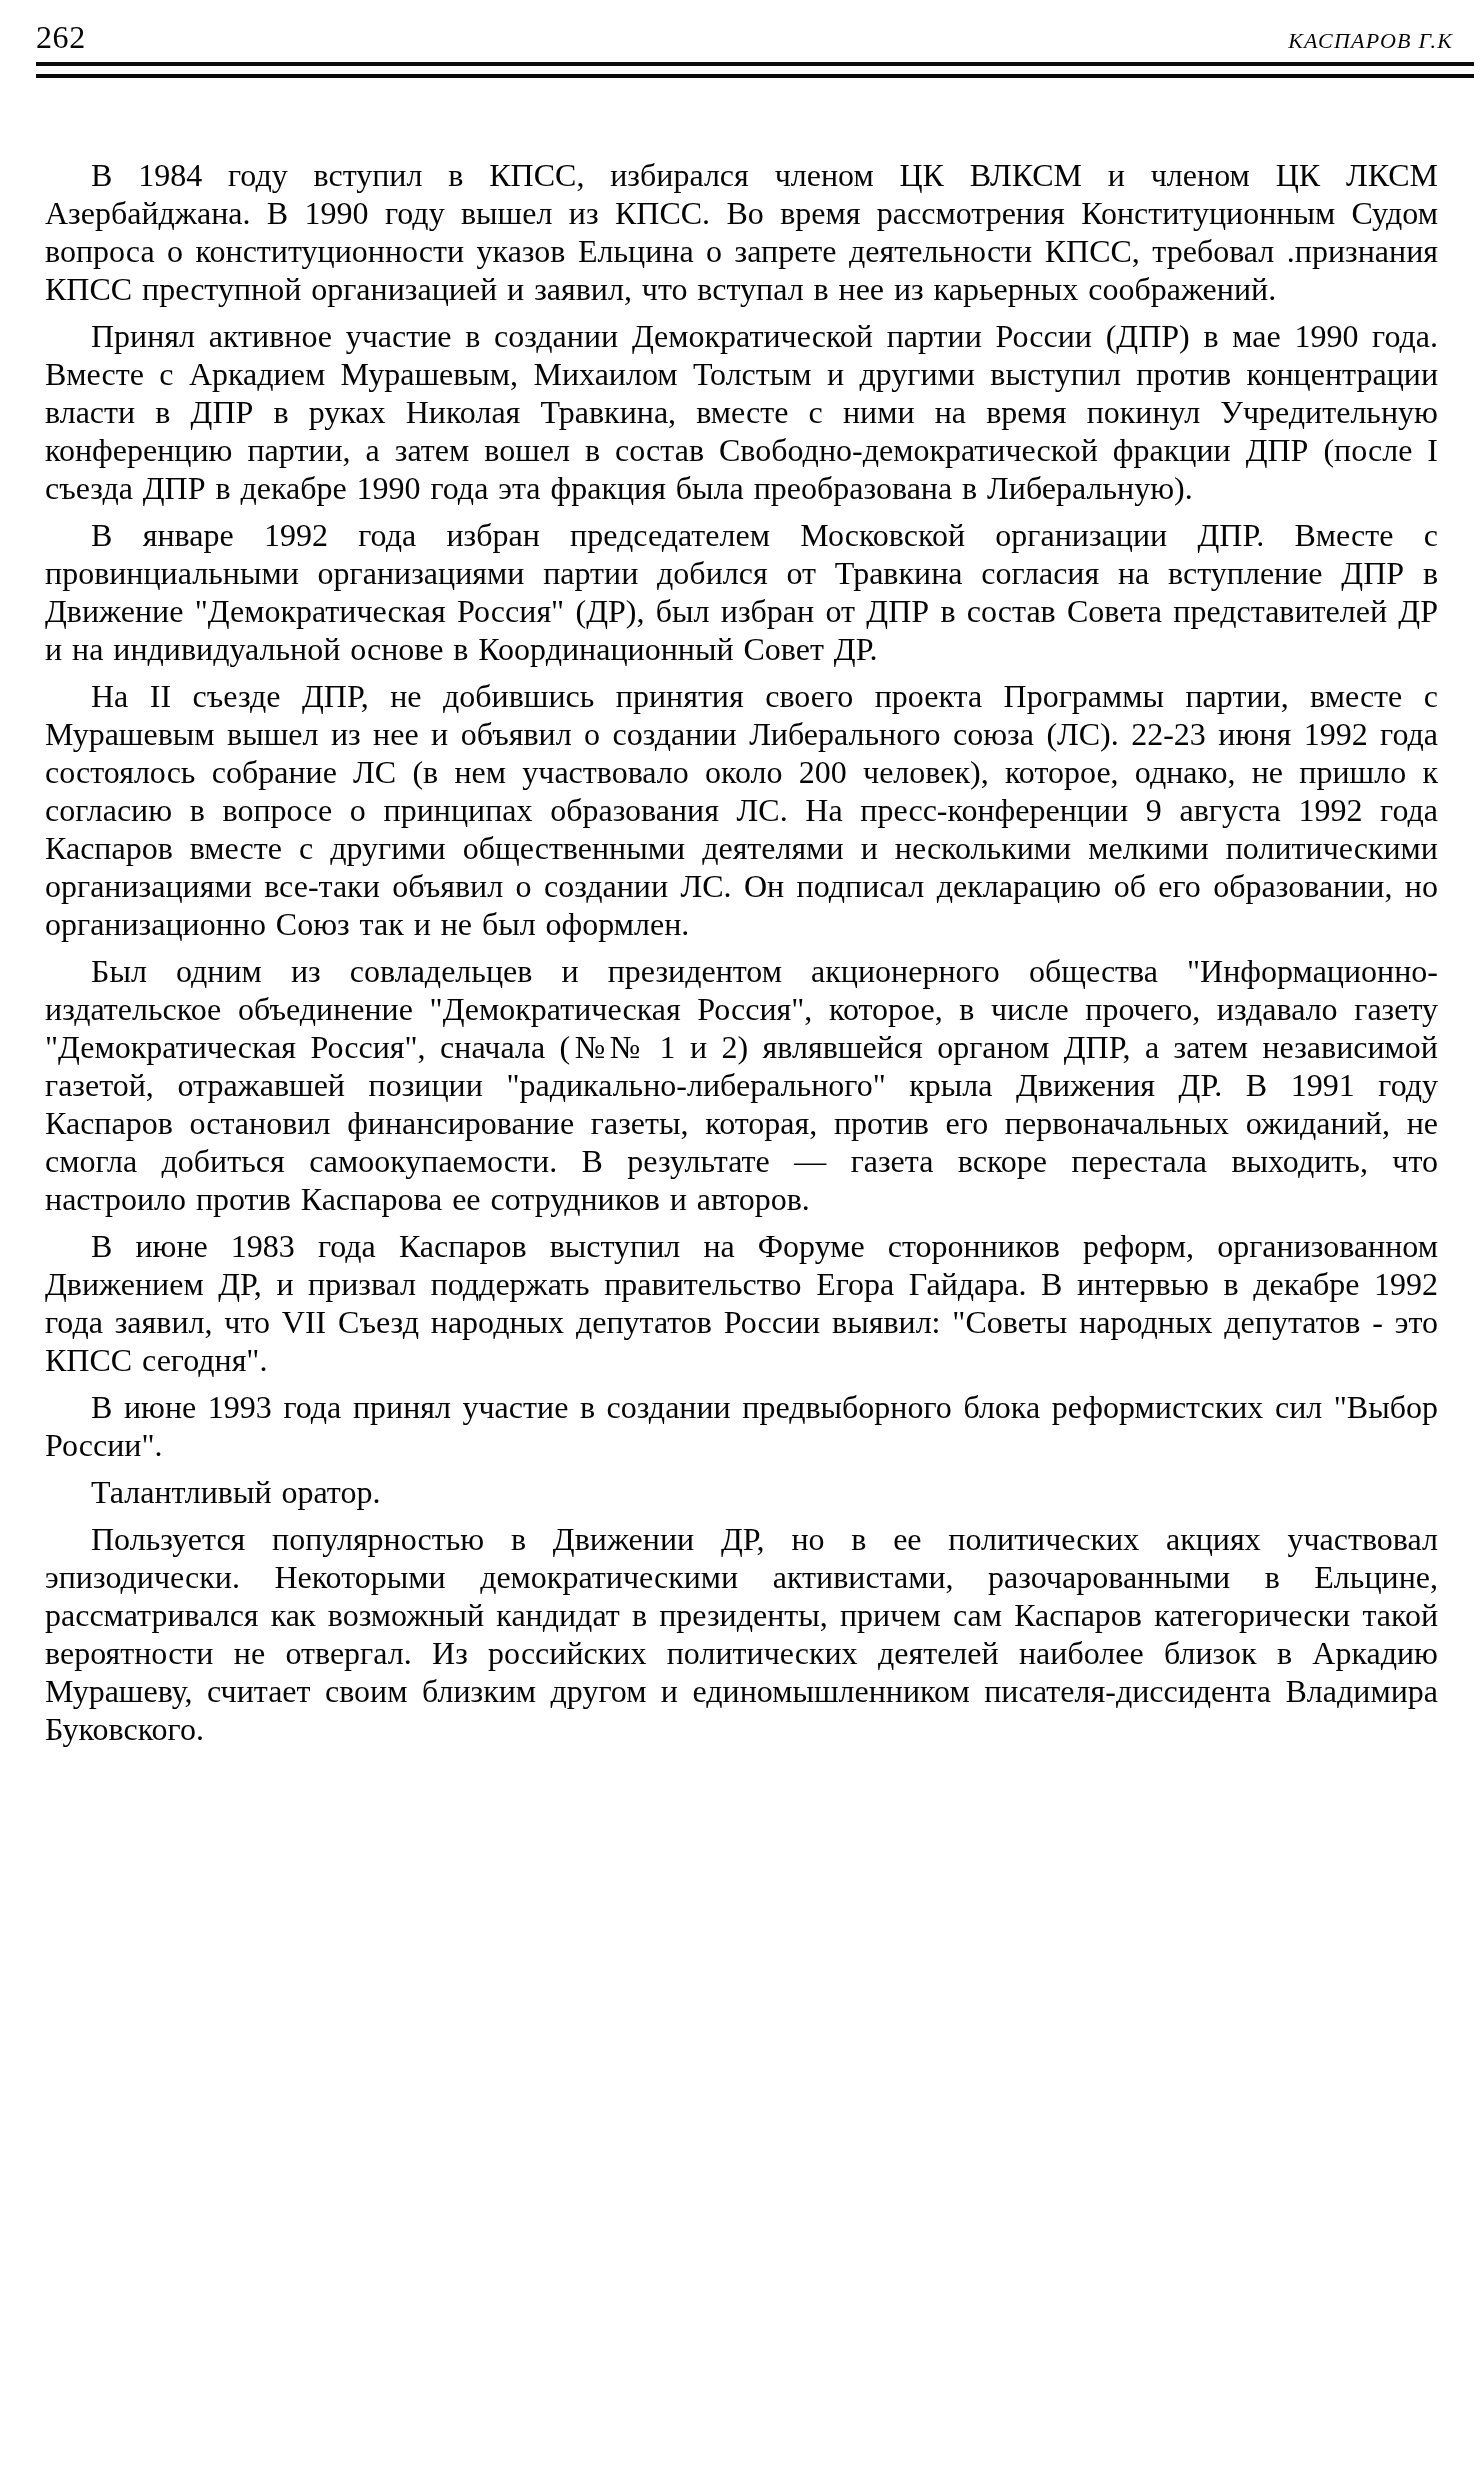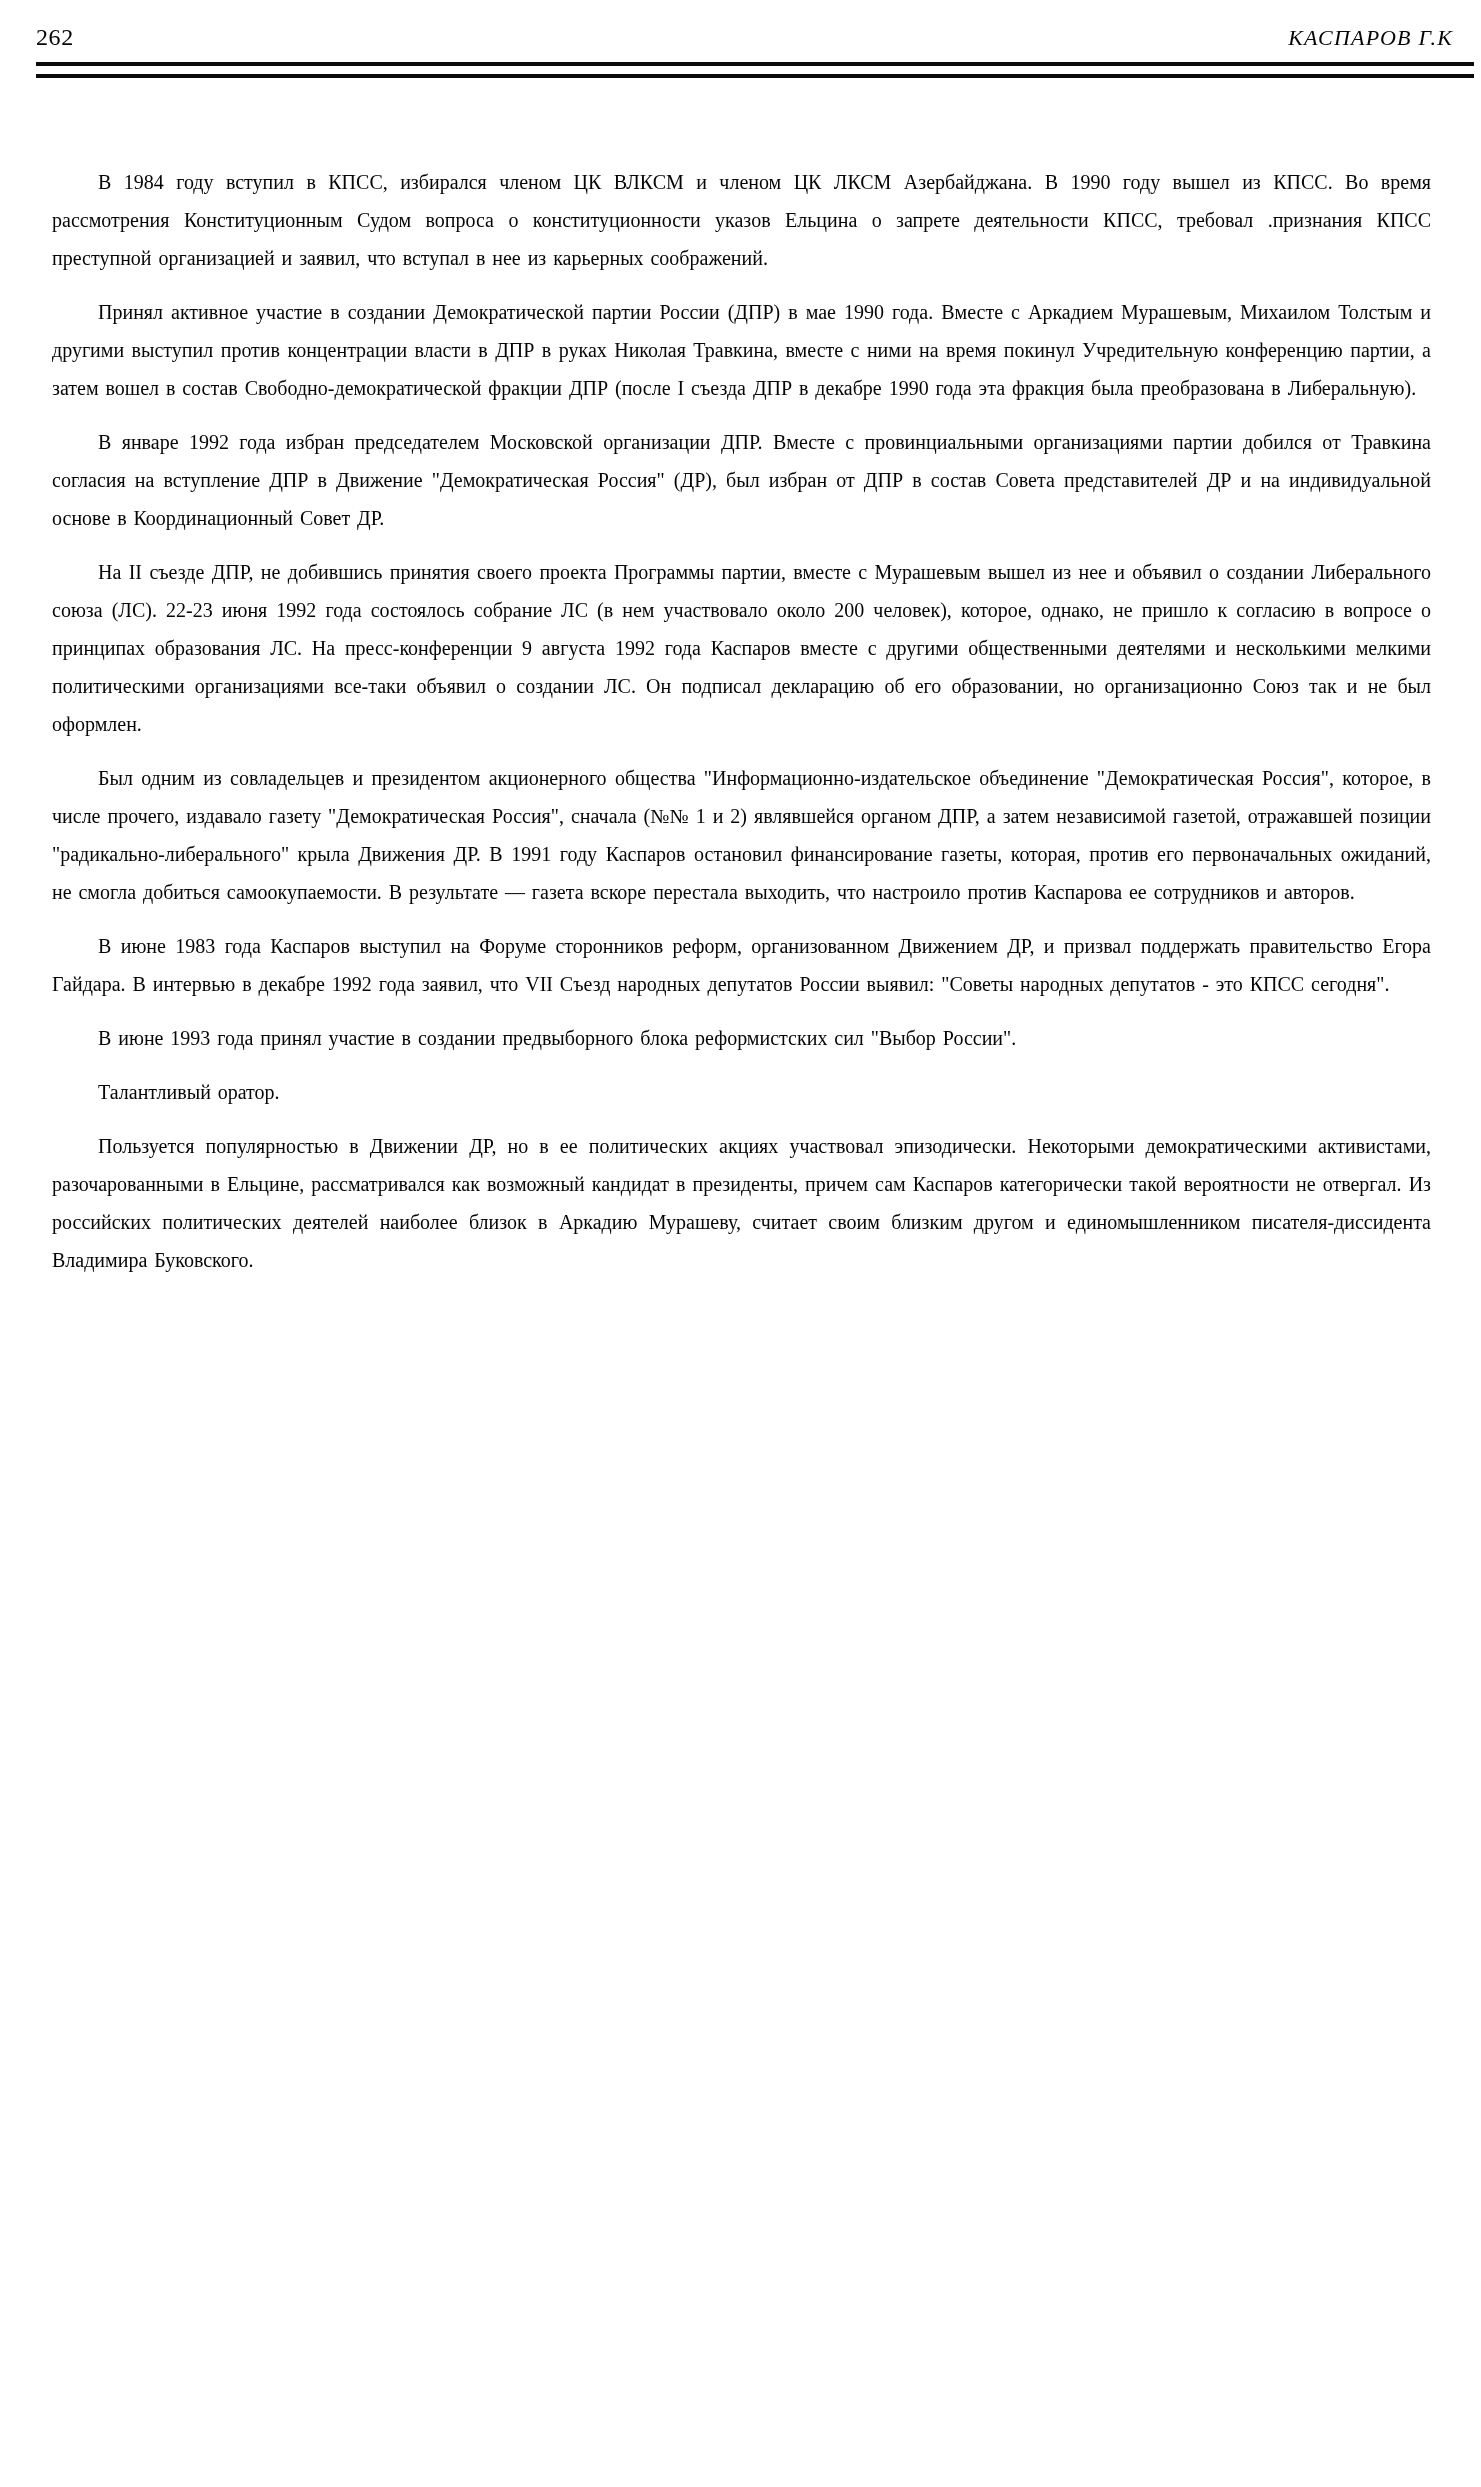--- a/index.html
+++ b/index.html
@@ -15,21 +15,21 @@
   .page-header {
     position: absolute;
     top: 18.5px;
     left: 36px;
     width: 1417px;
     display: flex;
     justify-content: space-between;
     align-items: baseline;
   }
   .page-num {
-    font-size: 24px;
+    font-size: 32px;
     line-height: 36px;
     letter-spacing: 0.6px;
   }
   .running-title {
     font-size: 22px;
     line-height: 36px;
     font-style: italic;
     letter-spacing: 1.2px;
   }
   .double-rule {
@@ -41,25 +41,25 @@
     border-top: 4.3px solid #0a0a0a;
     border-bottom: 4.3px solid #0a0a0a;
   }
   .article-body {
     position: absolute;
     top: 147px;
     left: 36px;
     width: 1411px;
   }
   .article-body p {
-    margin: 16px;
+    margin: 9px;
     padding: 0;
     text-align: justify;
     text-indent: 46px;
-    font-size: 20px;
+    font-size: 32px;
     line-height: 38px;
     word-spacing: 1.9px;
   }
 </style>
 </head>
 <body>
 
 <div class="page">
 
   <div class="page-header">

